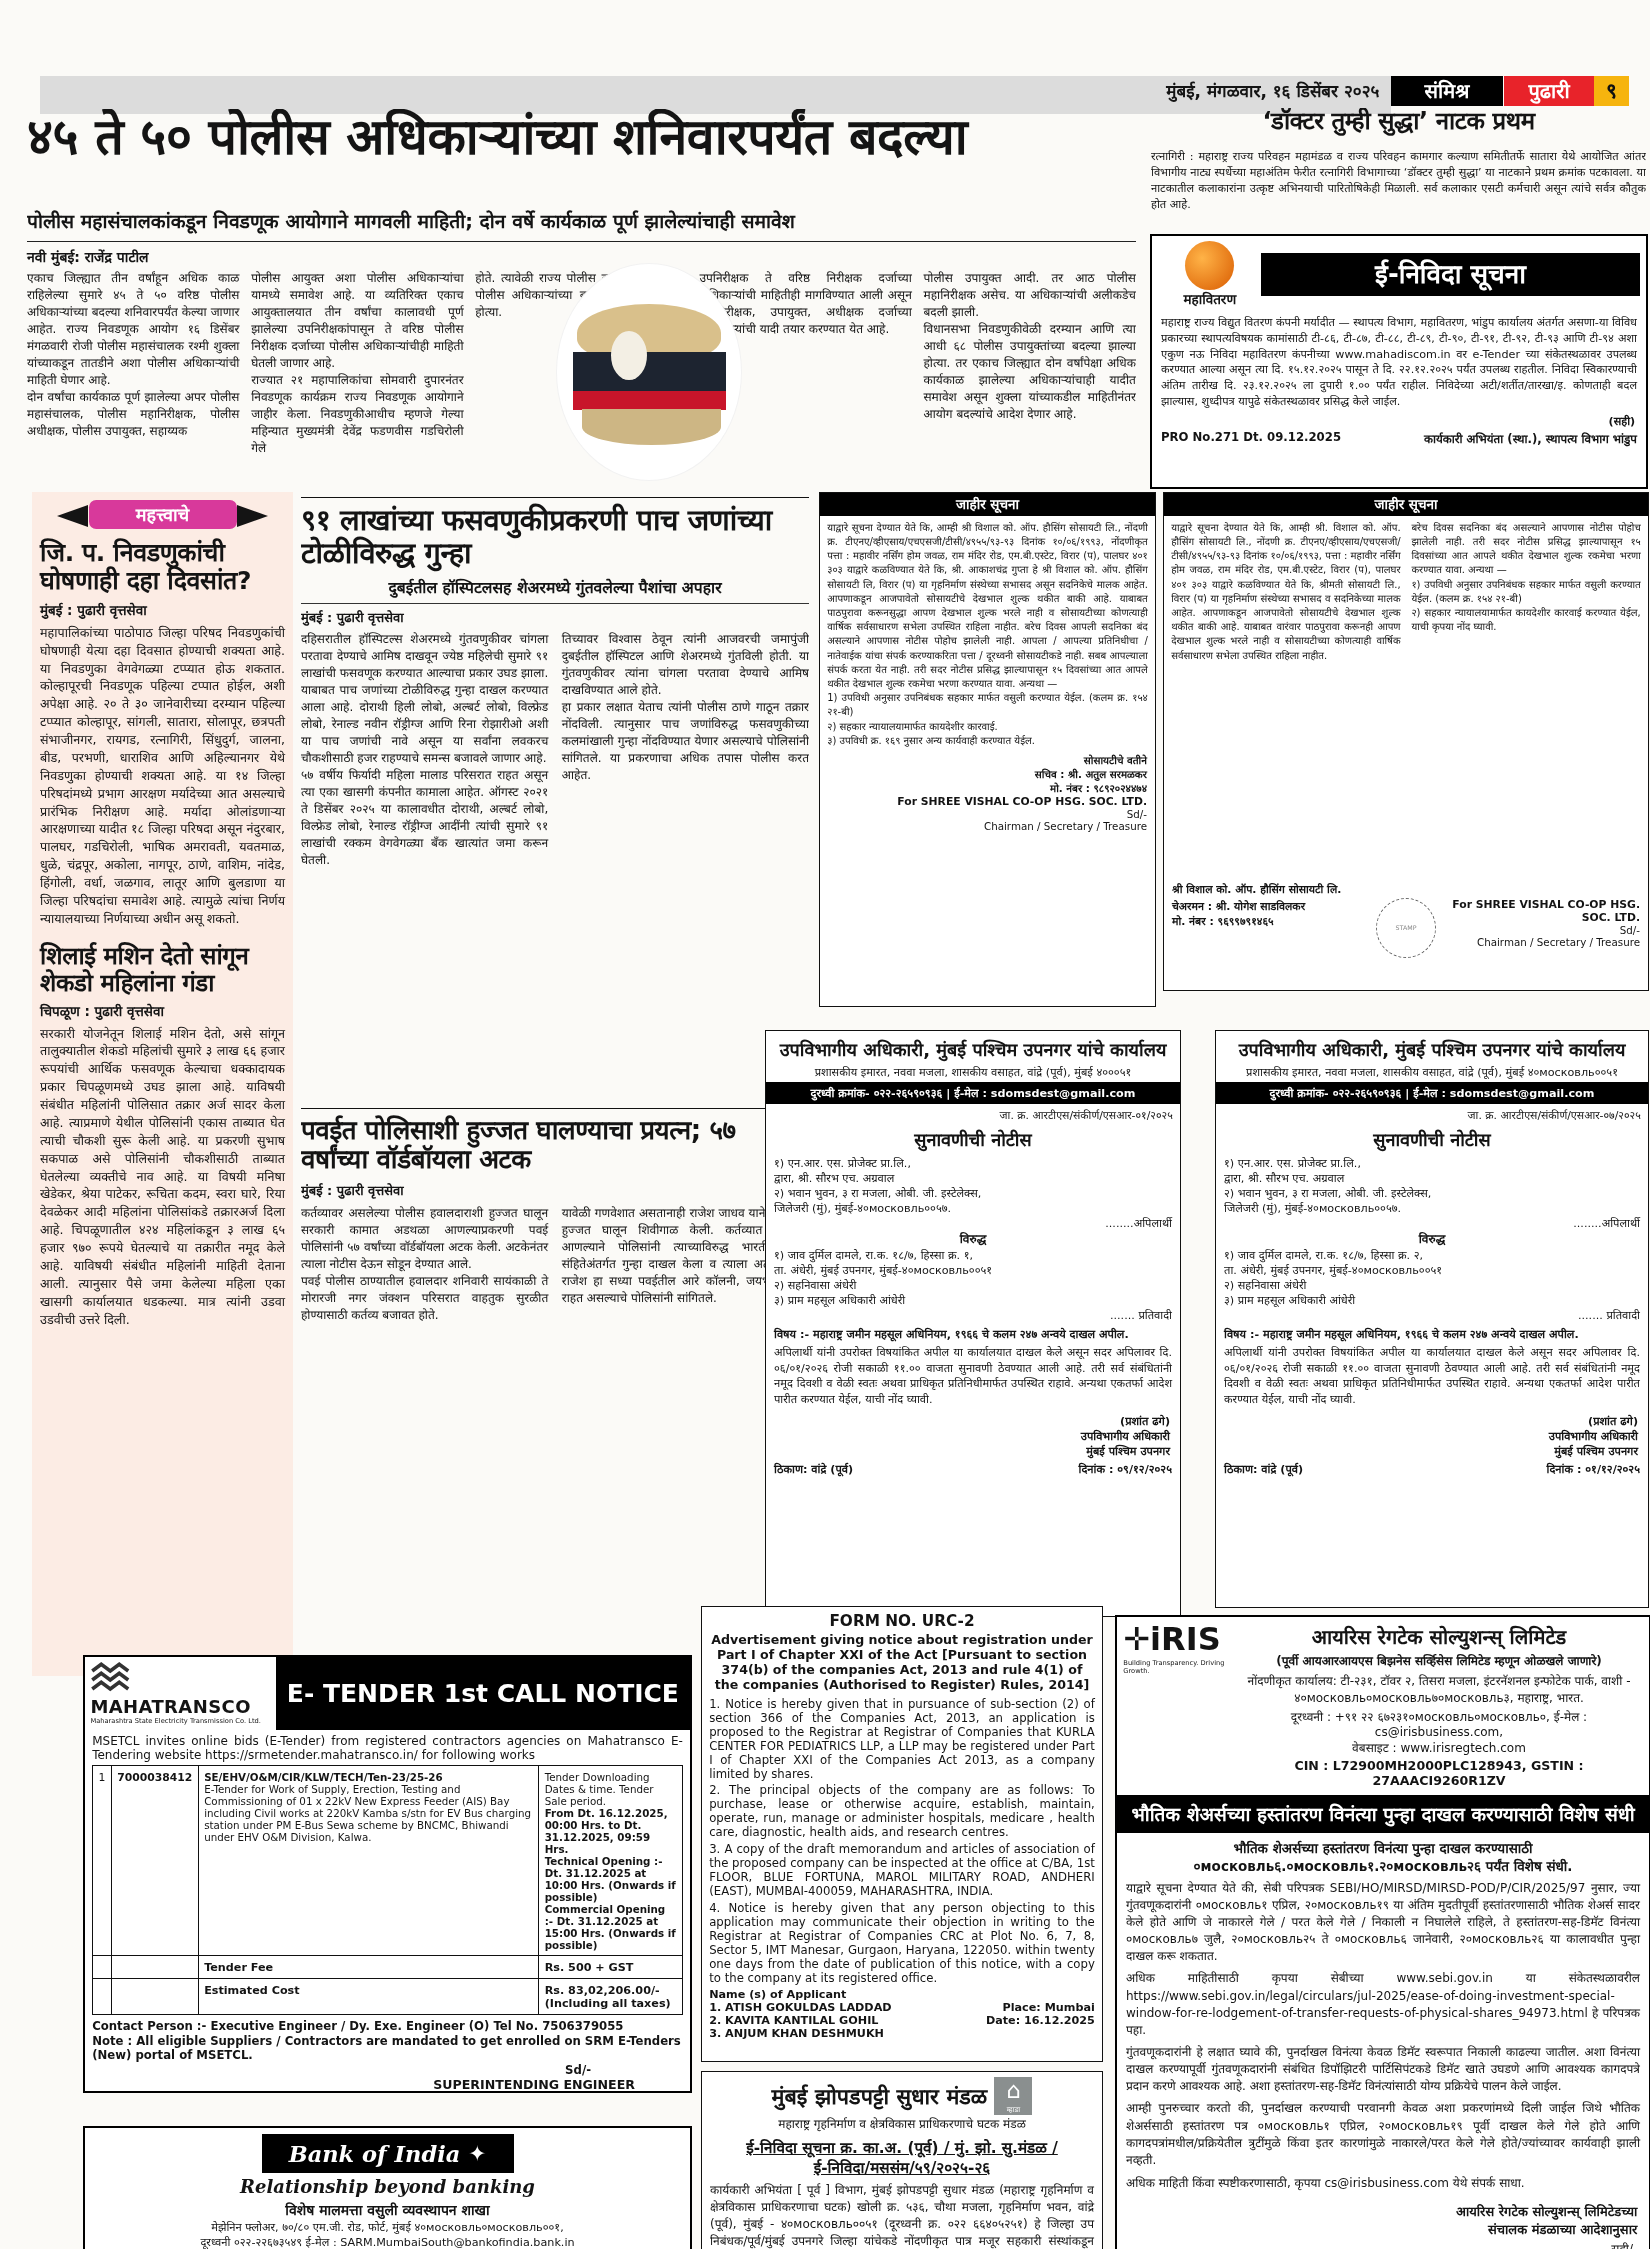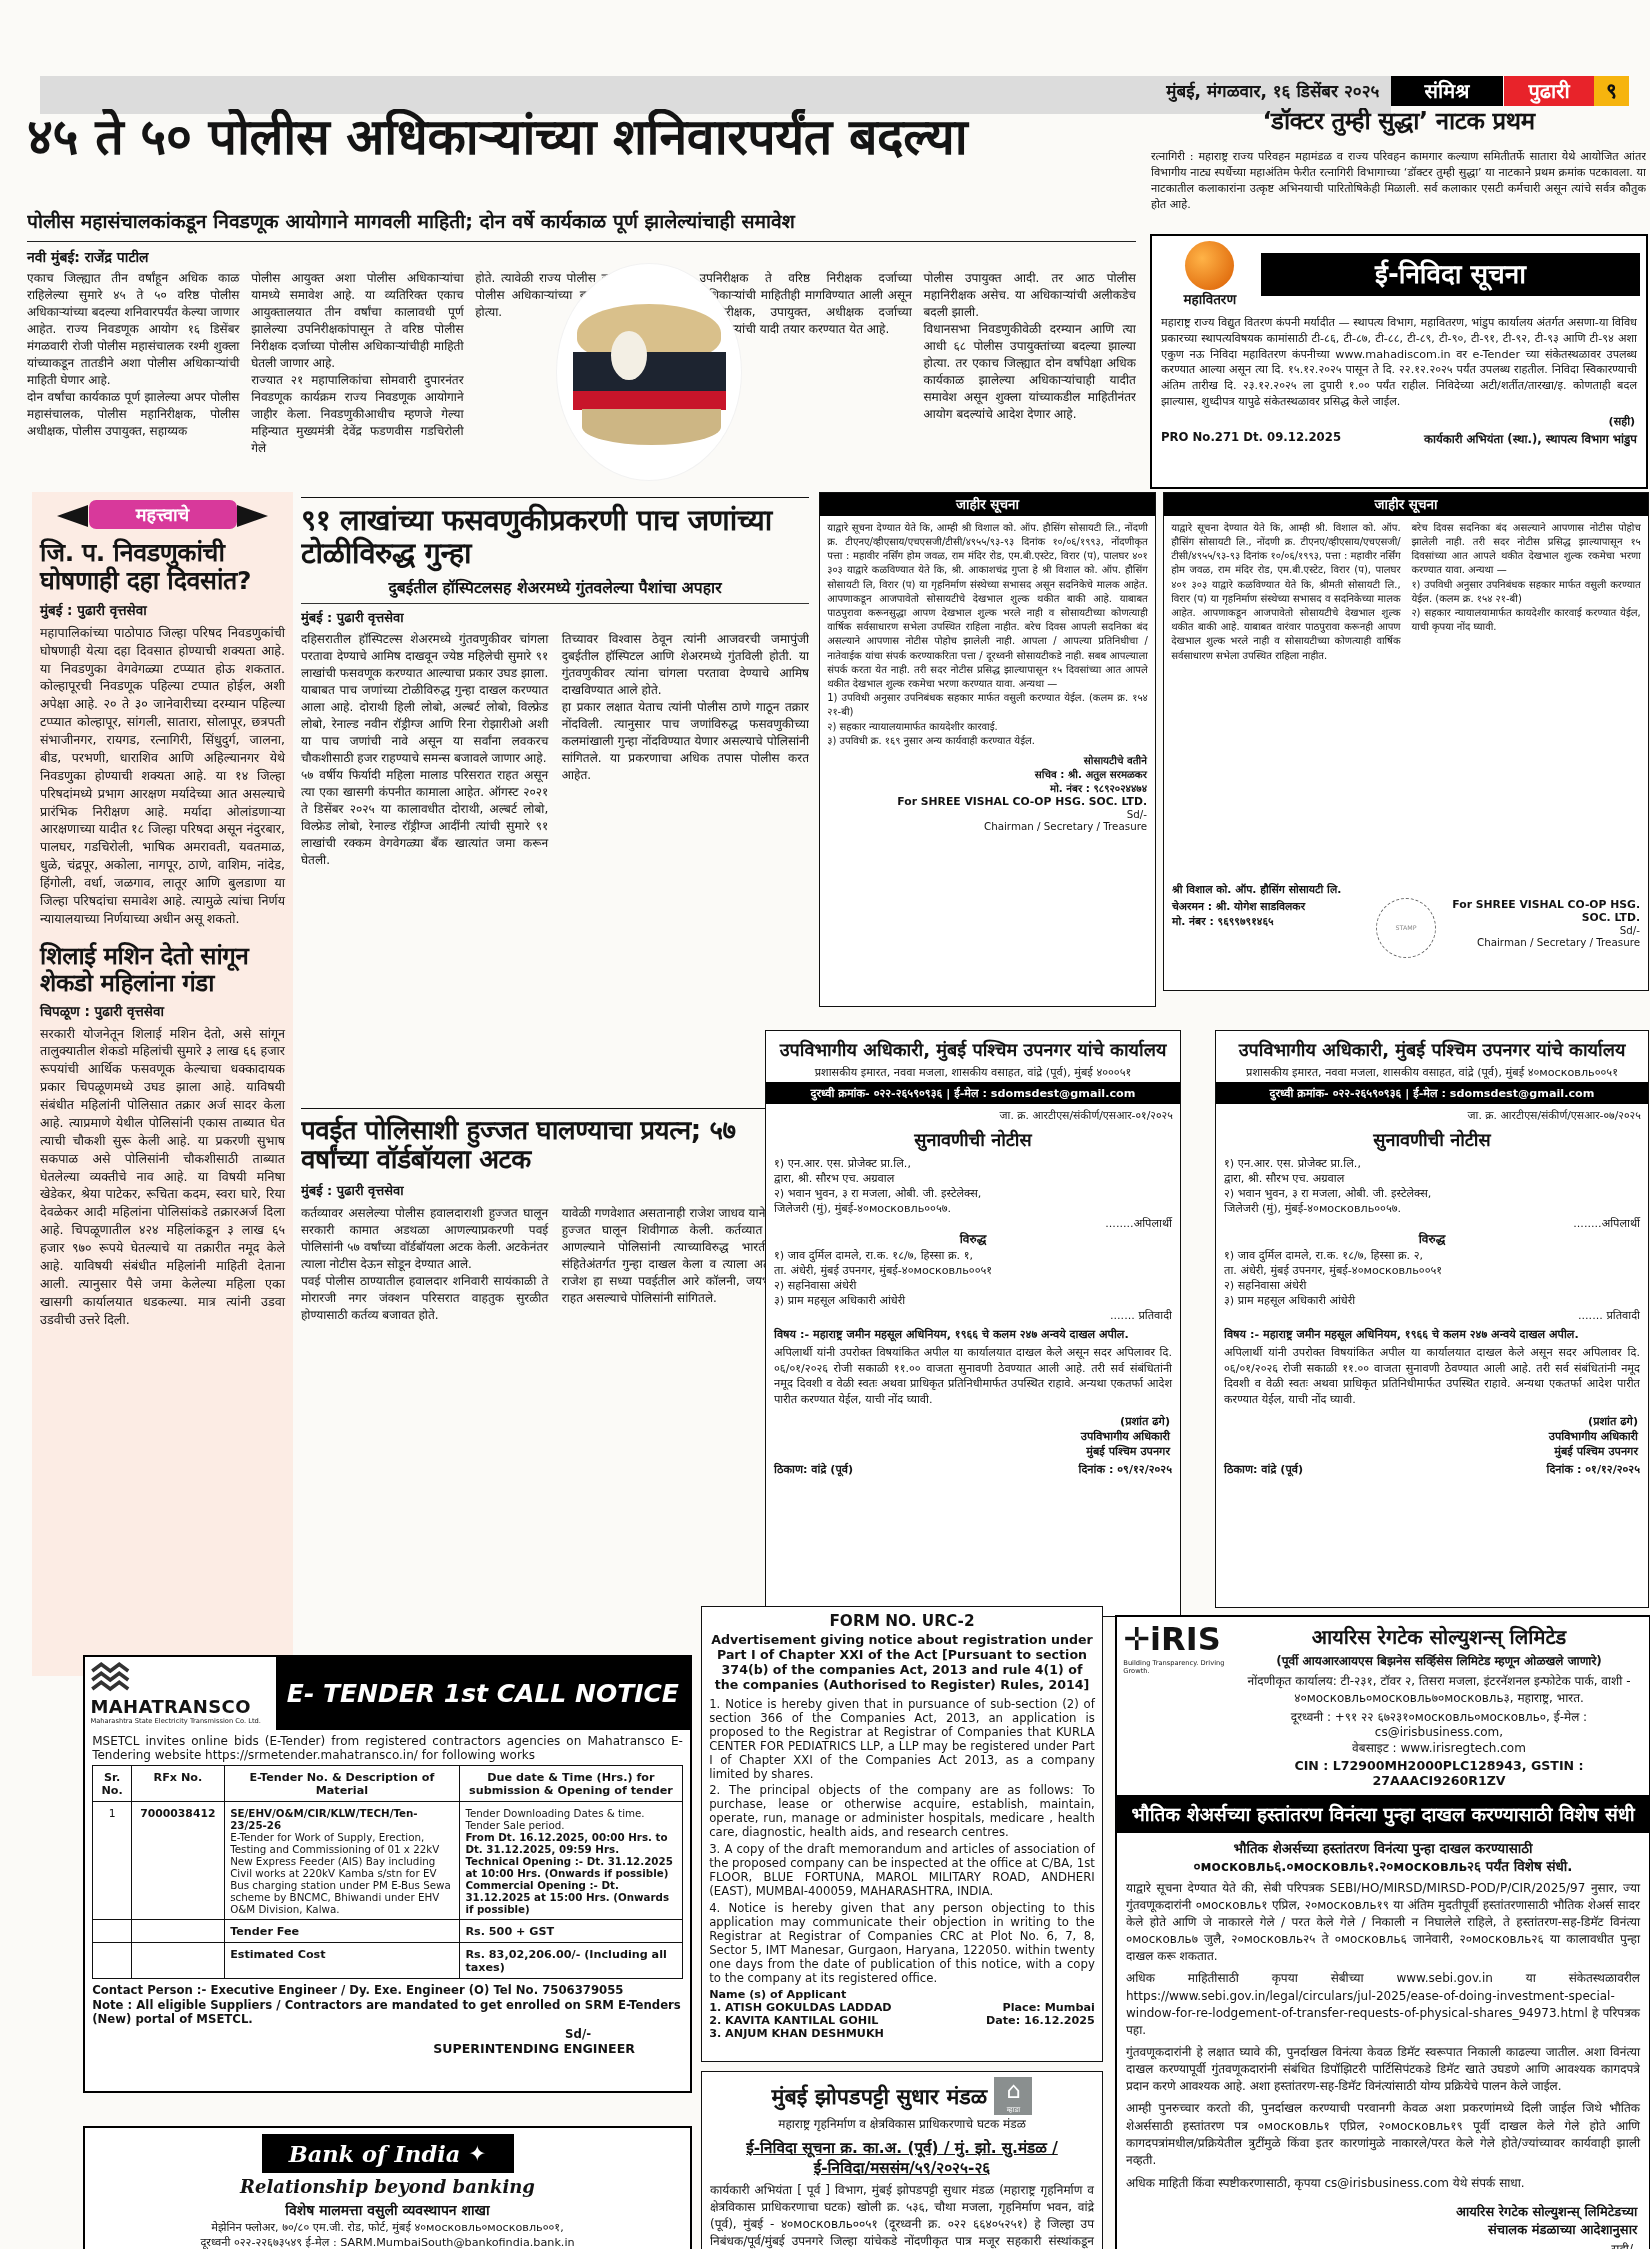--- a/index.html
+++ b/index.html
@@ -212,31 +212,25 @@
   <div style="display:flex;">
     <div style="width:180px;padding:5.4px;">
       <svg width="54" height="31.5" viewBox="0 0 120 70">
         <polyline points="5,20 25,5 45,20 65,5 85,20" fill="none" stroke="#333" stroke-width="8"></polyline>
         <polyline points="5,40 25,25 45,40 65,25 85,40" fill="none" stroke="#333" stroke-width="8"></polyline>
         <polyline points="5,60 25,45 45,60 65,45 85,60" fill="none" stroke="#333" stroke-width="8"></polyline>
       </svg>
       <div class="b" style="font-size:18px;letter-spacing:0.4px;">MAHATRANSCO</div>
       <div style="font-size:6.7px;">Maharashtra State Electricity Transmission Co. Ltd.</div>
     </div>
-    <div class="bar c b" style="flex:1;font-size:25px;display:flex;align-items:center;justify-content:center;font-style:italic;">E- TENDER 1st CALL NOTICE</div>
+    <div class="bar c b" style="flex:1;font-size:25px;display:flex;align-items:center;justify-content:center;">E- TENDER 1st CALL NOTICE</div>
   </div>
   <div class="j" style="padding:3.6px 7.2px;font-size:12px;">MSETCL invites online bids (E-Tender) from registered contractors agencies on Mahatransco E-Tendering website https://srmetender.mahatransco.in/ for following works</div>
   <table style="width:calc(100% - 14.4px);margin:0 7.2px;">
     <tbody>
-        <tr>
-      <th class="c" style="width:27px;font-size:11.2px;">Sr. No.</th>
-      <th class="c" style="width:81px;font-size:11.2px;">RFx No.</th>
-      <th class="c" style="font-size:11.2px;">E-Tender No. &amp; Description of Material</th>
-      <th class="c" style="width:211px;font-size:11.2px;">Due date &amp; Time (Hrs.) for submission &amp; Opening of tender</th>
-    </tr>
     <tr>
       <td class="c" style="font-size:10.8px;">1</td>
       <td class="c b" style="font-size:10.8px;">7000038412</td>
       <td style="font-size:10.3px;">
         <span class="b">SE/EHV/O&amp;M/CIR/KLW/TECH/Ten-23/25-26</span><br>
         <span>E-Tender for Work of Supply, Erection, Testing and Commissioning of 01 x 22kV New Express Feeder (AIS) Bay including Civil works at 220kV Kamba s/stn for EV Bus charging station under PM E-Bus Sewa scheme by BNCMC, Bhiwandi under EHV O&amp;M Division, Kalwa.</span>
       </td>
       <td style="font-size:10.3px;">
         <span>Tender Downloading Dates &amp; time. Tender Sale period.</span><br>
         <span class="b">From Dt. 16.12.2025, 00:00 Hrs. to Dt. 31.12.2025, 09:59 Hrs.</span><br>

